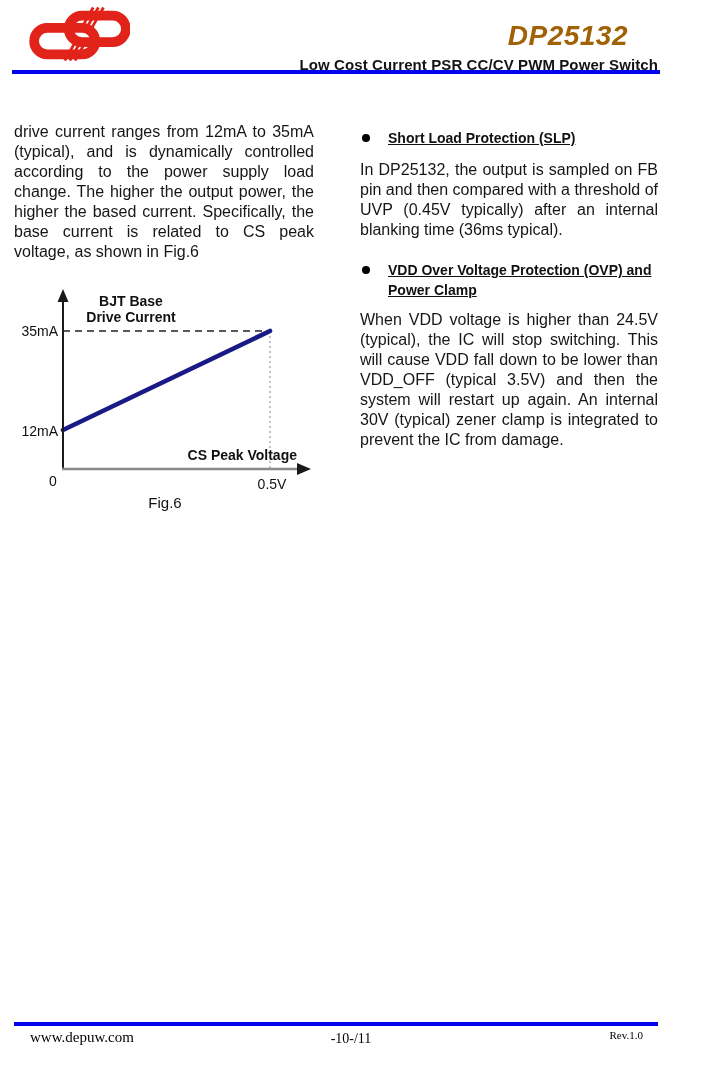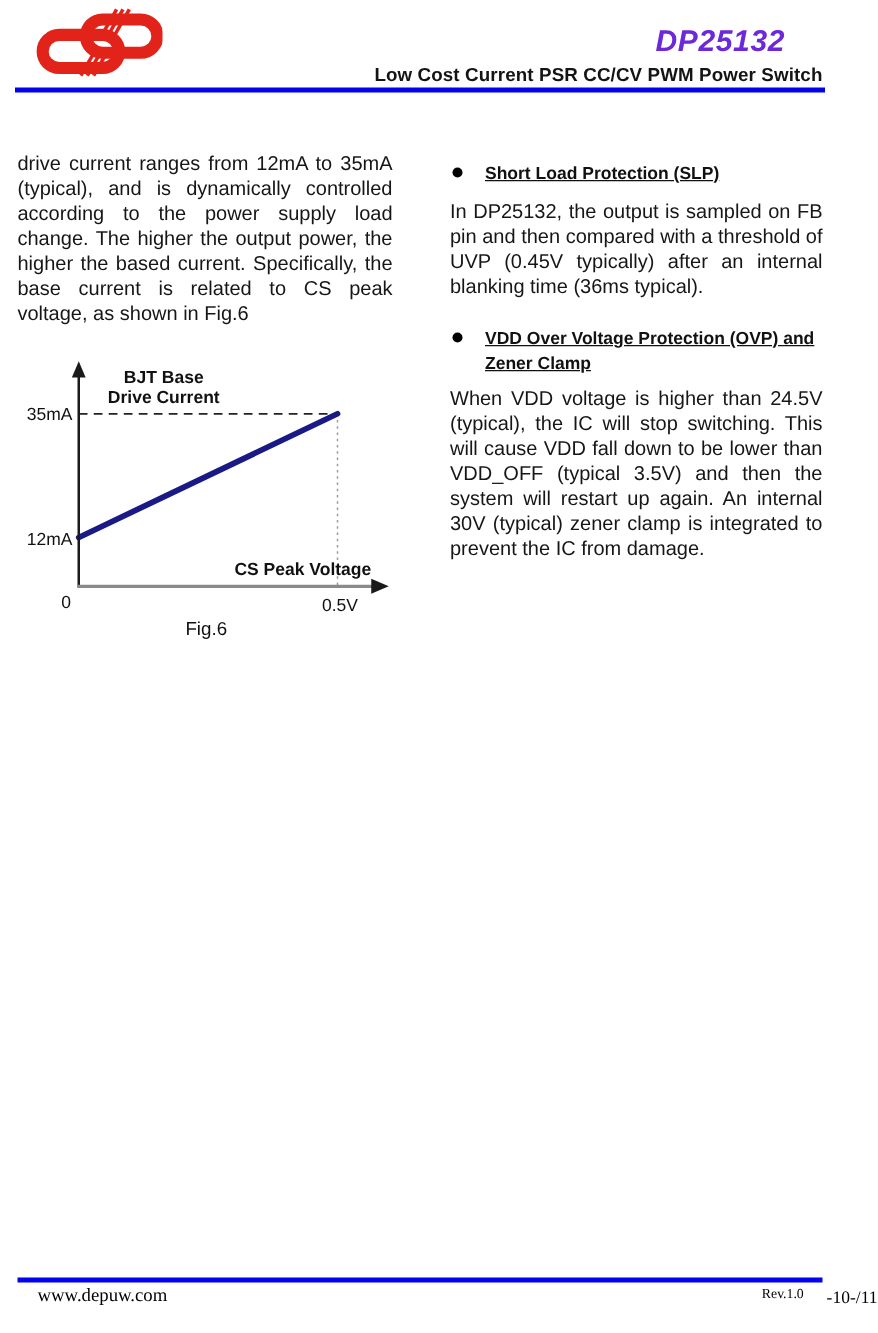--- a/index.html
+++ b/index.html
@@ -2,21 +2,21 @@
 <html><head>
 <meta charset="utf-8">
 <style>
   html,body{margin:0;padding:0;background:#fff;}
   .page{position:relative;width:702px;height:1066px;background:#ffffff;overflow:hidden;
         font-family:"Liberation Sans",sans-serif;color:#000;}
 
   
   .logo{position:absolute;left:28px;top:6px;width:102px;height:56px;}
   .title-block{position:absolute;right:44px;top:20px;text-align:right;}
-  .part-number{color:#6d28d9;font-size:24px;font-weight:bold;font-style:italic;
+  .part-number{color:#a16207;font-size:28px;font-weight:bold;font-style:italic;
                letter-spacing:.5px;padding-right:30px;}
   .subtitle{font-size:15px;font-weight:bold;color:#141414;margin-top:4px;letter-spacing:.1px;}
   .header-rule{position:absolute;left:12px;top:70px;width:648px;height:4px;background:#0202ee;}
 
   
   .col-left{position:absolute;left:14px;top:122px;width:300px;}
   .col-right{position:absolute;left:360px;top:122px;width:298px;}
   p.body{font-size:16px;line-height:20px;text-align:justify;margin:0;color:#161616;}
   .heading-row{position:relative;padding-left:28px;font-weight:bold;font-size:14px;
                line-height:20px;color:#111;text-decoration:underline;}
@@ -27,21 +27,21 @@
   .chart-wrap{margin-top:26px;}
 
   
   .ct{font-family:"Liberation Sans",sans-serif;font-size:14px;fill:#111;}
   .ct-bold{font-family:"Liberation Sans",sans-serif;font-size:14px;font-weight:bold;fill:#111;}
   .ct-cap{font-family:"Liberation Sans",sans-serif;font-size:15px;fill:#111;}
 
   
   .footer-rule{position:absolute;left:14px;top:1022px;width:644px;height:4px;background:#0202ee;}
   .footer-left{position:absolute;left:30px;top:1029px;font-family:"Liberation Serif",serif;font-size:15px;}
-  .footer-center{position:absolute;left:0;top:1031px;width:702px;text-align:right;
+  .footer-center{position:absolute;left:0;top:1031px;width:702px;text-align:center;
                  font-family:"Liberation Serif",serif;font-size:14px;}
   .footer-right{position:absolute;right:59px;top:1029px;font-family:"Liberation Serif",serif;font-size:11px;}
 </style>
 </head>
 <body>
 
 <div class="page">
 
   <div class="logo">
     <svg width="102" height="56" viewBox="0 0 100 54">
@@ -102,21 +102,21 @@
     <div class="heading-row h1-row">
       <span class="bullet-dot"></span>
       <span>Short Load Protection (SLP)</span>
     </div>
 
     <p class="body p-slp1">In DP25132, the output is sampled on FB pin and then compared with a threshold of UVP (0.45V typically) after an internal blanking time (36ms typical).</p>
 
 
     <div class="heading-row h2-row">
       <span class="bullet-dot"></span>
-      <span>VDD Over Voltage Protection (OVP) and Zener Clamp</span>
+      <span>VDD Over Voltage Protection (OVP) and Power Clamp</span>
     </div>
 
     <p class="body">When VDD voltage is higher than 24.5V (typical), the IC will stop switching. This will cause VDD fall down to be lower than VDD_OFF (typical 3.5V) and then the system will restart up again. An internal 30V (typical) zener clamp is integrated to prevent the IC from damage.</p>
   </div>
 
   <div class="footer-rule"></div>
   <div class="footer-left">www.depuw.com</div>
   <div class="footer-center">-10-/11</div>
   <div class="footer-right">Rev.1.0</div>
 

